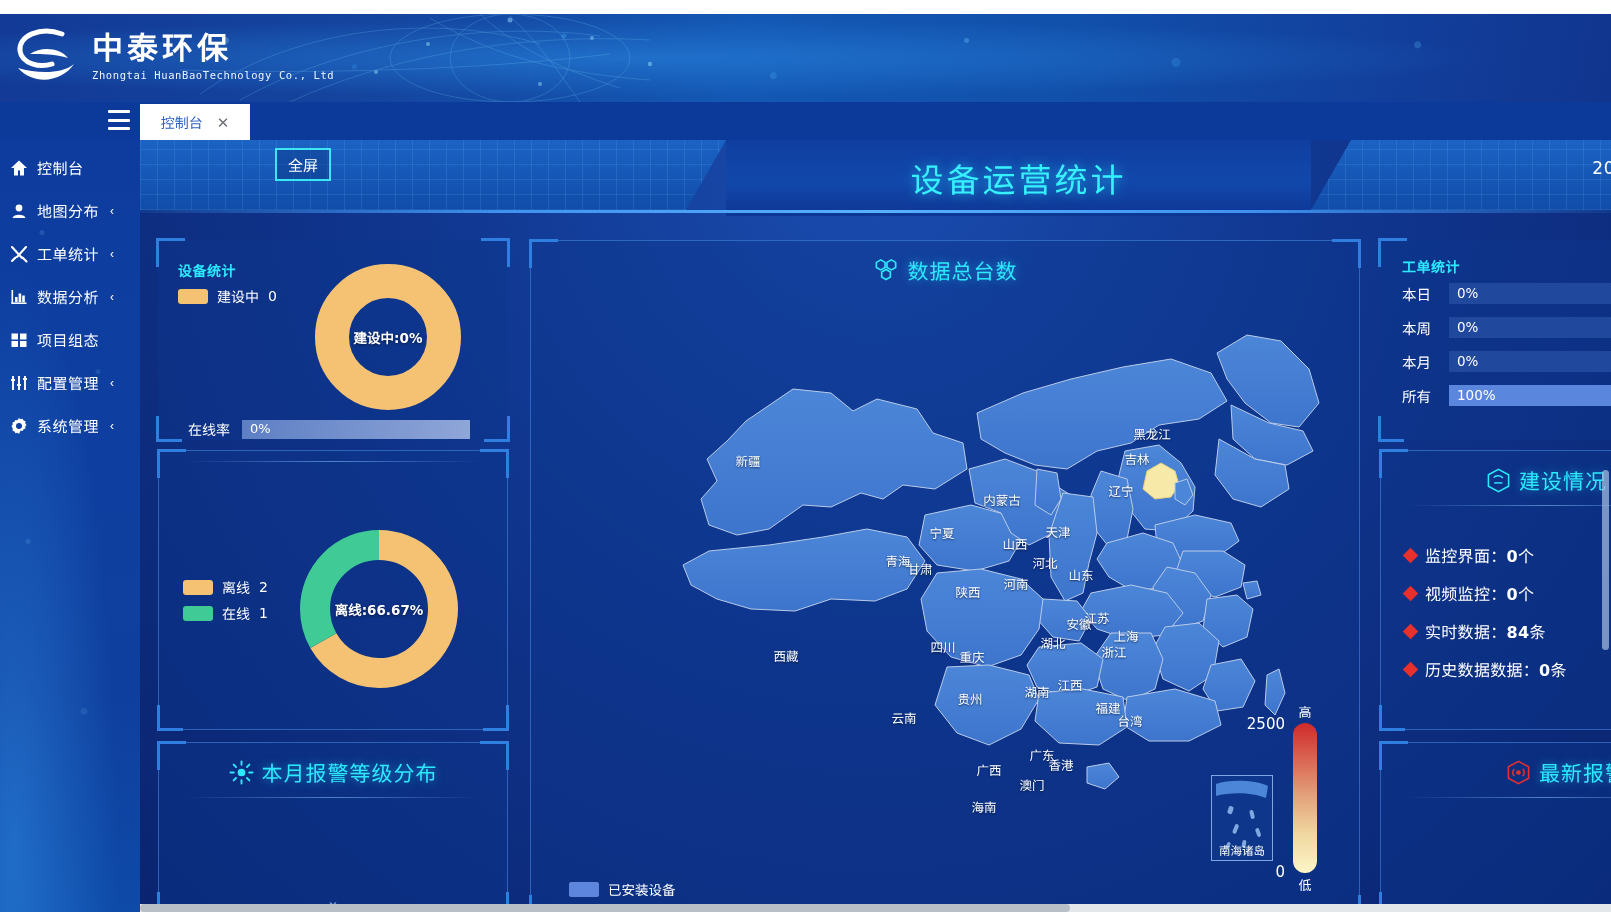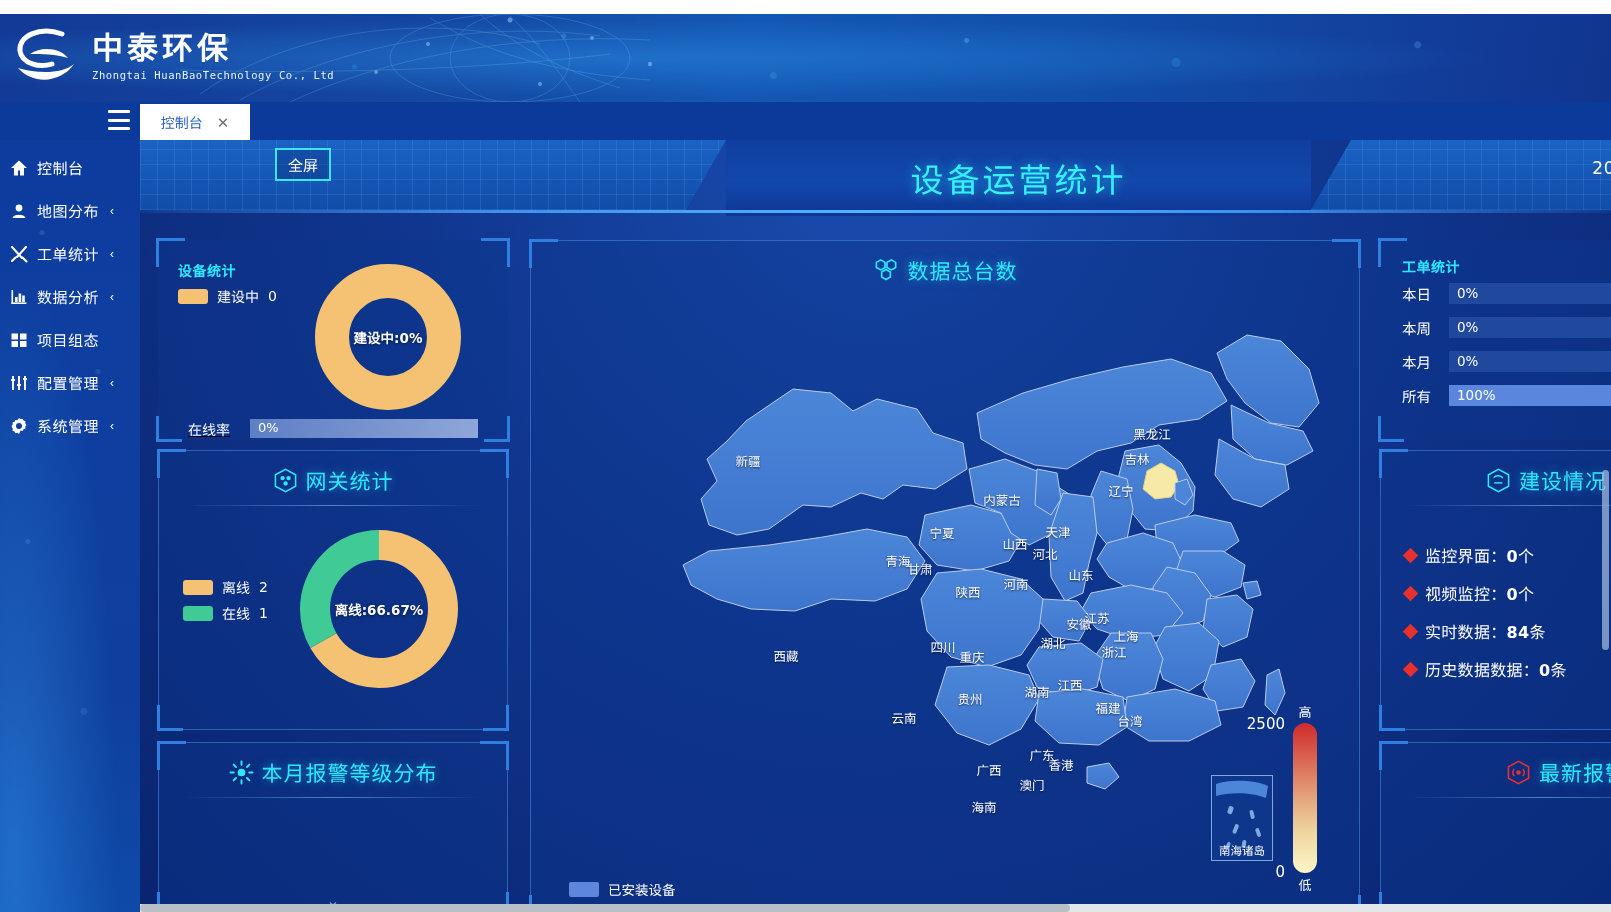--- a/index.html
+++ b/index.html
@@ -155,21 +155,21 @@
   .legend-chip { width:30px; height:15px; border-radius:3px; }
   .legend-text { color:#ffffff; font-size:14px; font-family:"DejaVu Sans","Liberation Sans",sans-serif; }
 
   .donut-label {
     position:absolute; left:50%; top:50%; transform:translate(-50%,-50%);
     color:#ffffff; font-size:13.5px; font-weight:700; white-space:nowrap;
     font-family:"DejaVu Sans","Liberation Sans",sans-serif;
     text-shadow:0 1px 3px rgba(0,0,0,.5);
   }
 
-  .rate-row { display:flex; align-items:flex-start; gap:20px;text-decoration:underline; }
+  .rate-row { display:flex; align-items:flex-end; gap:12px; }
   .rate-label { color:#ffffff; font-size:14px; font-family:"DejaVu Sans","Liberation Sans",sans-serif; }
   .rate-bar { position:relative; height:19px; background:linear-gradient(90deg,#5d7fc4,#8fa6d8); }
   .rate-fill { position:absolute; left:0; top:0; bottom:0; background:#7f9fe0; }
   .rate-val { position:absolute; left:8px; top:1px; color:#ffffff; font-size:13px;
               font-family:"DejaVu Sans","Liberation Sans",sans-serif; }
 
   
   .wo-row { display:flex; align-items:center; gap:9px; margin-bottom:13px; }
   .wo-name { color:#ffffff; font-size:14.5px; width:38px; font-family:"DejaVu Sans","Liberation Sans",sans-serif; }
   .wo-bar { position:relative; height:21px; width:175px; background:#20489c; }
@@ -397,29 +397,20 @@
       <span class="rate-label">在线率</span>
       <span class="rate-bar" style="width:228px;">
         <span class="rate-fill" id="online-rate-fill" style="width: 0%;"></span>
         <span class="rate-val">0%</span>
       </span>
     </div>
 
     <div class="panel panel-border" style="left:18px; top:310px; width:350px; height:280px;">
       <span class="c3"></span>
         <span class="c4"></span>
-      <div class="panel-title">
-        <svg width="25" height="25" viewBox="0 0 26 26">
-          <path d="M13 1.5 L23.5 7 V19 L13 24.5 L2.5 19 V7 Z" fill="none" stroke="#2ce9ff" stroke-width="1.6"></path>
-          <circle cx="10" cy="10.5" r="2.3" fill="#2ce9ff"></circle>
-            <circle cx="16.2" cy="10.5" r="2.3" fill="#2ce9ff"></circle>
-          <circle cx="13.1" cy="16" r="2.3" fill="#2ce9ff"></circle>
-        </svg>
-        <span>网关统计</span>
-      </div>
       <div class="panel-rule"></div>
 
       <div style="position:absolute; left:24px; top:120px;">
         <div class="legend-row">
           <span class="legend-chip" style="background:#f5c274"></span>
           <span class="legend-text">离线</span>
           <span class="legend-text">2</span>
         </div>
         <div class="legend-row">
           <span class="legend-chip" style="background:#3fca96"></span>
@@ -555,21 +546,21 @@
 
       <div id="prov-labels">
           <span class="prov-label" style="left: 217px; top: 219px;">新疆</span>
           <span class="prov-label" style="left: 621px; top: 192px;">黑龙江</span>
           <span class="prov-label" style="left: 606px; top: 217px;">吉林</span>
           <span class="prov-label" style="left: 590px; top: 249px;">辽宁</span>
           <span class="prov-label" style="left: 471px; top: 258px;">内蒙古</span>
           <span class="prov-label" style="left: 527px; top: 290px;">天津</span>
           <span class="prov-label" style="left: 411px; top: 291px;">宁夏</span>
           <span class="prov-label" style="left: 484px; top: 302px;">山西</span>
-          <span class="prov-label" style="left: 514px; top: 312px;">河北</span>
+          <span class="prov-label" style="left: 514px; top: 321px;">河北</span>
           <span class="prov-label" style="left: 367px; top: 319px;">青海</span>
           <span class="prov-label" style="left: 389px; top: 327px;">甘肃</span>
           <span class="prov-label" style="left: 550px; top: 333px;">山东</span>
           <span class="prov-label" style="left: 437px; top: 350px;">陕西</span>
           <span class="prov-label" style="left: 485px; top: 342px;">河南</span>
           <span class="prov-label" style="left: 548px; top: 382px;">安徽</span>
           <span class="prov-label" style="left: 566px; top: 376px;">江苏</span>
           <span class="prov-label" style="left: 595px; top: 394px;">上海</span>
           <span class="prov-label" style="left: 583px; top: 410px;">浙江</span>
           <span class="prov-label" style="left: 522px; top: 401px;">湖北</span>

